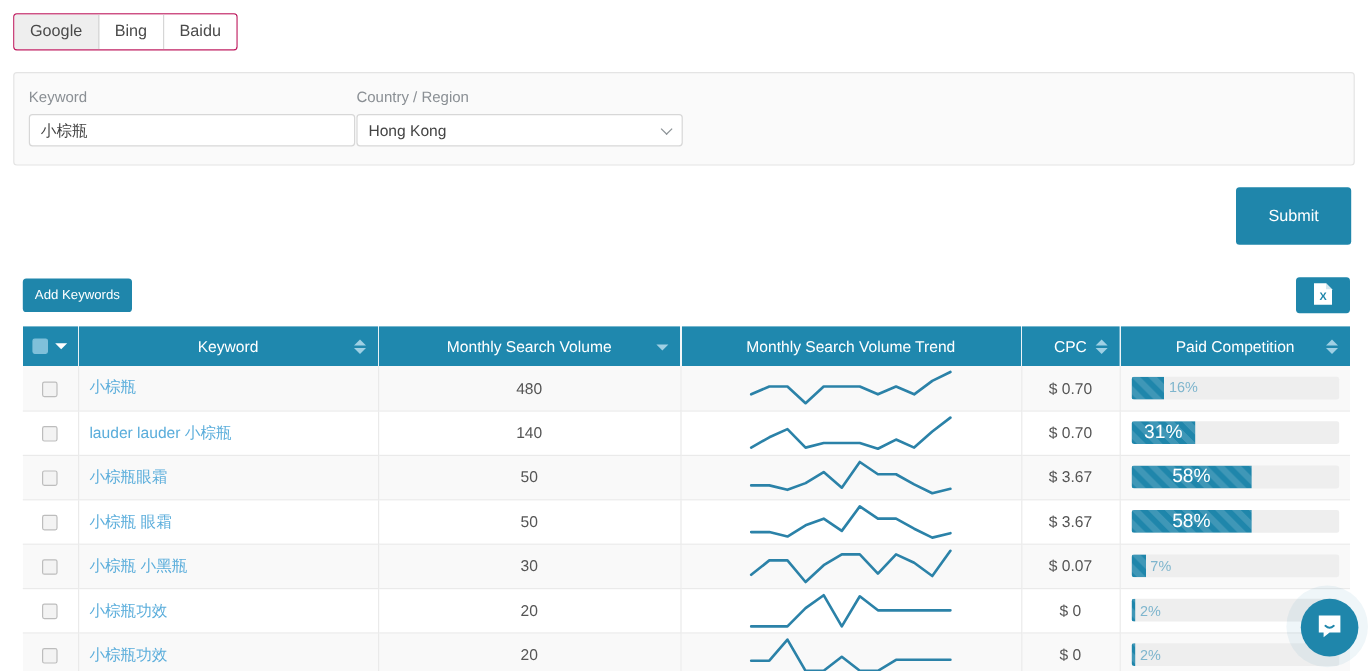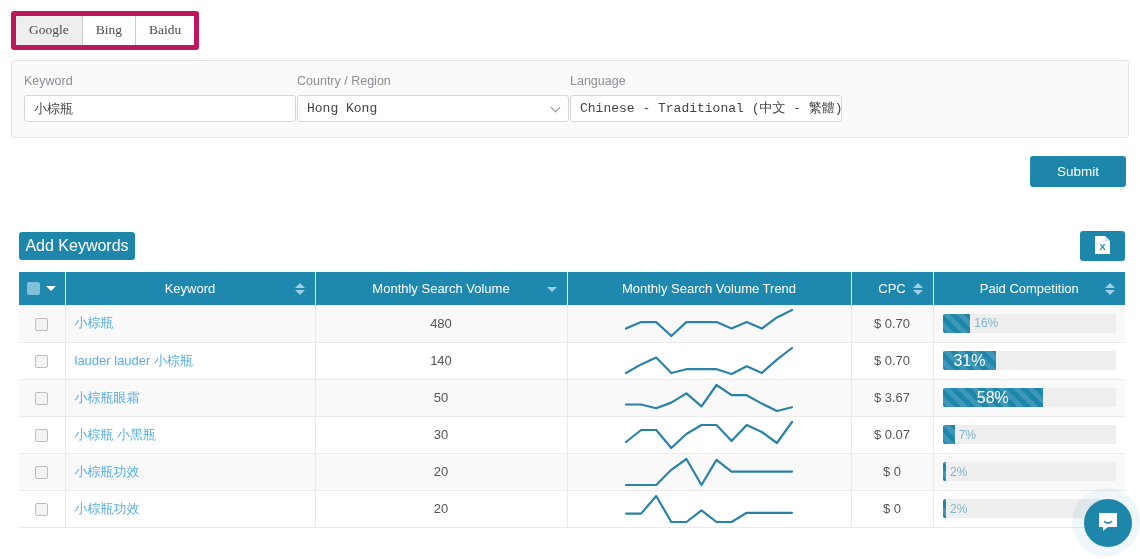--- a/index.html
+++ b/index.html
@@ -11,25 +11,24 @@
     font-size: 13px;
     color: #333333;
     overflow: hidden;
   }
 
   
   .tabs {
     position: absolute;
     left: 11px; top: 11px;
     display: flex;
-    border: 5px solid #be185d;
+    border: 1px solid #be185d;
     border-radius: 3px;
     overflow: hidden;
     background: #ffffff;
-    font-family: Liberation Serif, serif;
   }
   .tab {
     padding: 6px 13px 7px 13px;
     font-size: 13.5px;
     color: #4a4a4a;
     background: #ffffff;
     border-right: 1px solid #cccccc;
     line-height: 16px;
     cursor: pointer;
     white-space: nowrap;
@@ -64,21 +63,21 @@
     line-height: 25px;
     padding: 0 9px;
     width: 100%;
     display: block;
     position: relative;
     white-space: nowrap;
     overflow: hidden;
     font-family: "Liberation Sans", "DejaVu Sans", sans-serif;
   }
   input.ctrl { outline: none; }
-  .select-ctrl { padding-right: 26px; cursor: pointer; font-family: Liberation Mono, monospace; }
+  .select-ctrl { padding-right: 26px; cursor: pointer; }
   .caret-dn {
     position: absolute;
     right: 9px; top: 50%;
     width: 7px; height: 7px;
     margin-top: -5px;
     border-right: 1.4px solid #8c9296;
     border-bottom: 1.4px solid #8c9296;
     transform: rotate(45deg);
   }
   .f-keyword { left: 12px; width: 272px; }
@@ -92,27 +91,27 @@
     border-radius: 3px;
     color: #ffffff;
     font-size: 13.5px;
     font-family: "Liberation Sans", "DejaVu Sans", sans-serif;
     cursor: pointer;
     line-height: 1;
   }
   .btn-submit {
     position: absolute;
     left: 1030px; top: 156px;
-    width: 96px; height: 31px;
+    width: 96px; height: 48px;
   }
   .btn-add {
     position: absolute;
     left: 19px; top: 232px;
-    width: 116px; height: 28px;
-    font-size: 16px;
+    width: 91px; height: 28px;
+    font-size: 11px;
     text-align: center;
   }
   .btn-export {
     position: absolute;
     left: 1080px; top: 231px;
     width: 45px; height: 30px;
     display: flex; align-items: center; justify-content: center;
   }
 
   
@@ -284,27 +283,20 @@
     <span class="field-label">Keyword</span>
     <input class="ctrl" type="text" value="小棕瓶" style="">
   </div>
   <div class="field f-country">
     <span class="field-label">Country / Region</span>
     <div class="ctrl select-ctrl">
       <span>Hong Kong</span>
       <span class="caret-dn"></span>
     </div>
   </div>
-  <div class="field f-language">
-    <span class="field-label">Language</span>
-    <div class="ctrl select-ctrl">
-      <span>Chinese - Traditional (中文 - 繁體)</span>
-      <span class="caret-dn"></span>
-    </div>
-  </div>
 </div>
 
 <button class="btn btn-submit">Submit</button>
 
 <button class="btn btn-add">Add Keywords</button>
 
 <button class="btn btn-export">
   <span>
     <svg width="17" height="20" viewBox="0 0 17 20">
       <path d="M1 1 h10 l5 5 v13 h-15 z" fill="#ffffff"></path>
@@ -399,20 +391,37 @@
         <td>$ 3.67</td>
         <td>
           <div class="prog">
             <div class="prog-fill" style="width:58%"></div>
             <div class="prog-lbl-in" style="width:58%">58%</div>
           </div>
         </td>
       </tr>
       <tr>
         <td><span class="cb"></span></td>
+        <td class="kw"><a>小棕瓶 眼霜</a></td>
+        <td>50</td>
+        <td>
+          <svg class="spark" width="170" height="30" viewBox="0 0 170 30">
+            <path d="M2.0 23.4 L17.1 23.4 L32.2 27.1 L47.3 17.8 L62.4 12.2 L77.5 22.4 L92.5 2.0 L107.6 12.2 L122.7 12.2 L137.8 20.6 L152.9 28.0 L168.0 24.3" fill="none" stroke="#2b82a8" stroke-width="2.2" stroke-linejoin="round" stroke-linecap="round"></path>
+          </svg>
+        </td>
+        <td>$ 3.67</td>
+        <td>
+          <div class="prog">
+            <div class="prog-fill" style="width:58%"></div>
+            <div class="prog-lbl-in" style="width:58%">58%</div>
+          </div>
+        </td>
+      </tr>
+      <tr>
+        <td><span class="cb"></span></td>
         <td class="kw"><a>小棕瓶 小黑瓶</a></td>
         <td>30</td>
         <td>
           <svg class="spark" width="170" height="30" viewBox="0 0 170 30">
             <path d="M2.0 22.0 L17.1 10.0 L32.2 10.0 L47.3 28.0 L62.4 14.0 L77.5 5.0 L92.5 5.0 L107.6 21.0 L122.7 5.0 L137.8 12.0 L152.9 23.0 L168.0 2.0" fill="none" stroke="#2b82a8" stroke-width="2.2" stroke-linejoin="round" stroke-linecap="round"></path>
           </svg>
         </td>
         <td>$ 0.07</td>
         <td>
           <div class="prog">

